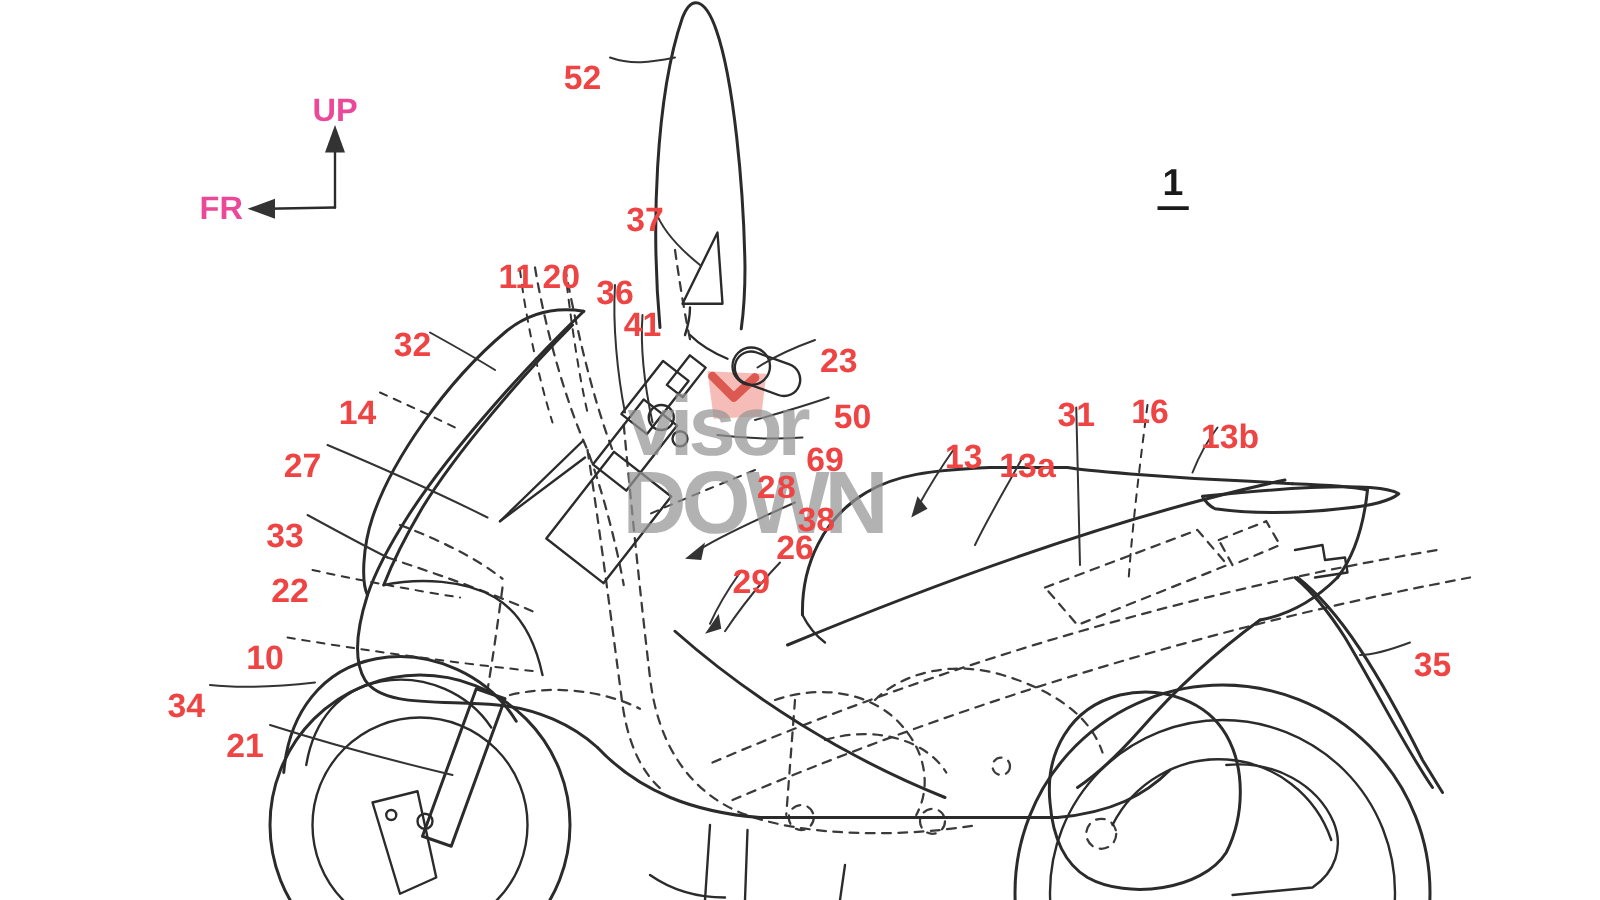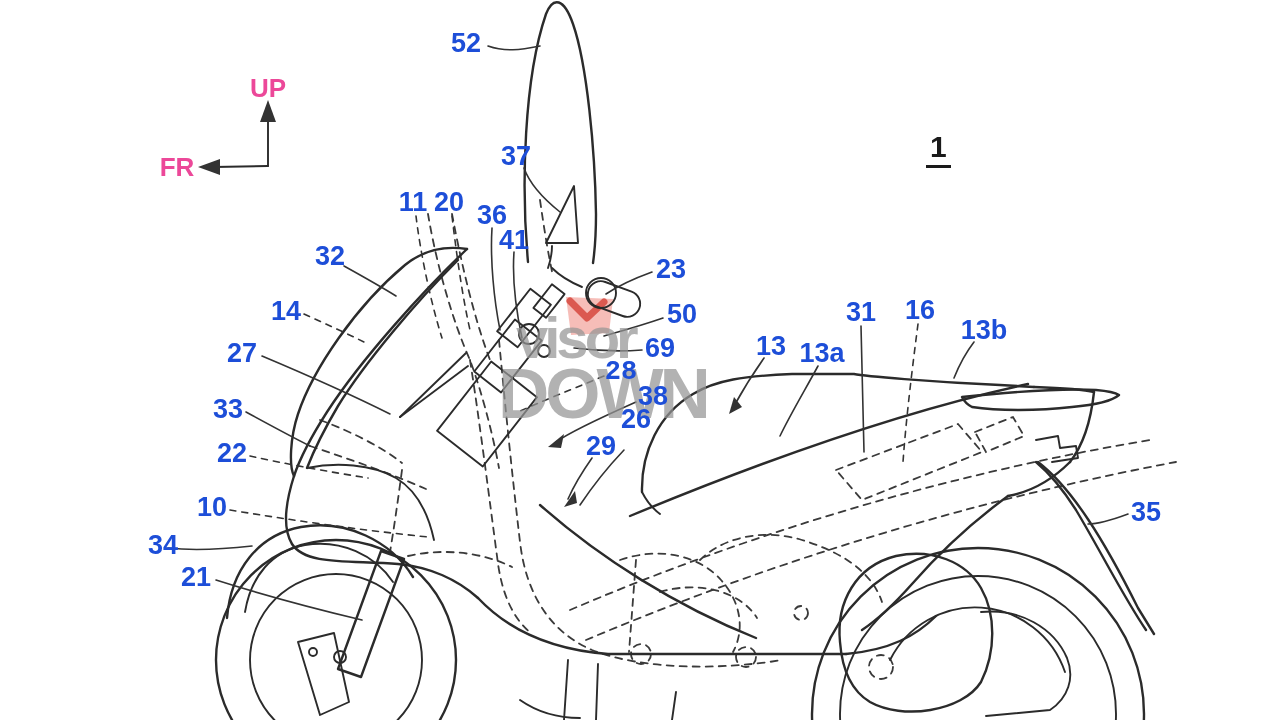--- a/index.html
+++ b/index.html
@@ -1,30 +1,30 @@
 <!DOCTYPE html>
 <html><head>
 <meta charset="utf-8">
 <style>
   html,body{margin:0;padding:0;background:#ffffff;}
   #stage{position:relative;width:1280px;height:720px;background:#ffffff;overflow:hidden;
          font-family:"Liberation Sans",sans-serif;}
   #drawing{position:absolute;left:0;top:0;}
   .part-label{position:absolute;transform:translate(-50%,-50%);
-              font:700 27px "Liberation Sans",sans-serif;color:#1d4ed8;white-space:nowrap;}
+              font:700 27px "Liberation Sans",sans-serif;color:#ef4444;white-space:nowrap;margin-top:20px;}
   #fig-num{position:absolute;left:926px;top:130px;font:700 30px "Liberation Sans",sans-serif;
            color:#1a1a1a;border-bottom:3px solid #1a1a1a;padding:0 4px 1px 4px;}
   .dir-label{position:absolute;transform:translate(-50%,-50%);
              font:700 26px "Liberation Sans",sans-serif;color:#ec4899;}
   #up-label{left:268px;top:88px;}
   #fr-label{left:177px;top:167px;}
   #watermark{position:absolute;left:498px;top:312px;line-height:0.88;
              font-weight:800;color:rgba(148,148,148,0.72);letter-spacing:-4px;
              font-family:"Liberation Sans",sans-serif;}
-  #watermark .wm1{font-size:58px;display:block;margin-left:18px;}
+  #watermark .wm1{font-size:68px;display:block;margin-left:4px;}
   #watermark .wm2{font-size:71px;display:block;}
   svg path,svg rect,svg circle,svg polyline{vector-effect:non-scaling-stroke;}
   .ln{fill:none;stroke:#2b2b2b;stroke-width:2.4;stroke-linecap:round;stroke-linejoin:round;}
   .ln2{fill:none;stroke:#2b2b2b;stroke-width:1.9;stroke-linecap:round;stroke-linejoin:round;}
   .dash{fill:none;stroke:#3a3a3a;stroke-width:1.8;stroke-linecap:round;stroke-dasharray:7 6;}
   .lead{fill:none;stroke:#333;stroke-width:1.6;stroke-linecap:round;}
   .leadd{fill:none;stroke:#333;stroke-width:1.6;stroke-linecap:round;stroke-dasharray:6 6;}
   .ah{fill:#333;stroke:none;}
 </style>
 </head>
@@ -208,21 +208,21 @@
       <span class="part-label" style="left: 621px; top: 372px; font-family: Liberation Mono, monospace;">28</span>
       <span class="part-label" style="left: 653px; top: 396px; text-align: right;">38</span>
       <span class="part-label" style="left: 601px; top: 446px;">29</span>
       <span class="part-label" style="left: 636px; top: 419px;">26</span>
       <span class="part-label" style="left: 330px; top: 256px;">32</span>
       <span class="part-label" style="left: 286px; top: 311px;">14</span>
       <span class="part-label" style="left: 242px; top: 353px;">27</span>
       <span class="part-label" style="left: 228px; top: 409px;">33</span>
       <span class="part-label" style="left: 232px; top: 453px;">22</span>
       <span class="part-label" style="left: 212px; top: 507px;">10</span>
-      <span class="part-label" style="left: 163px; top: 545px;">34</span>
+      <span class="part-label" style="left: 149px; top: 545px;">34</span>
       <span class="part-label" style="left: 196px; top: 577px;">21</span>
       <span class="part-label" style="left: 771px; top: 346px;">13</span>
       <span class="part-label" style="left: 822px; top: 353px;">13a</span>
       <span class="part-label" style="left: 861px; top: 312px;">31</span>
       <span class="part-label" style="left: 920px; top: 310px;">16</span>
       <span class="part-label" style="left: 984px; top: 330px;">13b</span>
       <span class="part-label" style="left: 1146px; top: 512px;">35</span>
     </div>
 </div>
 

